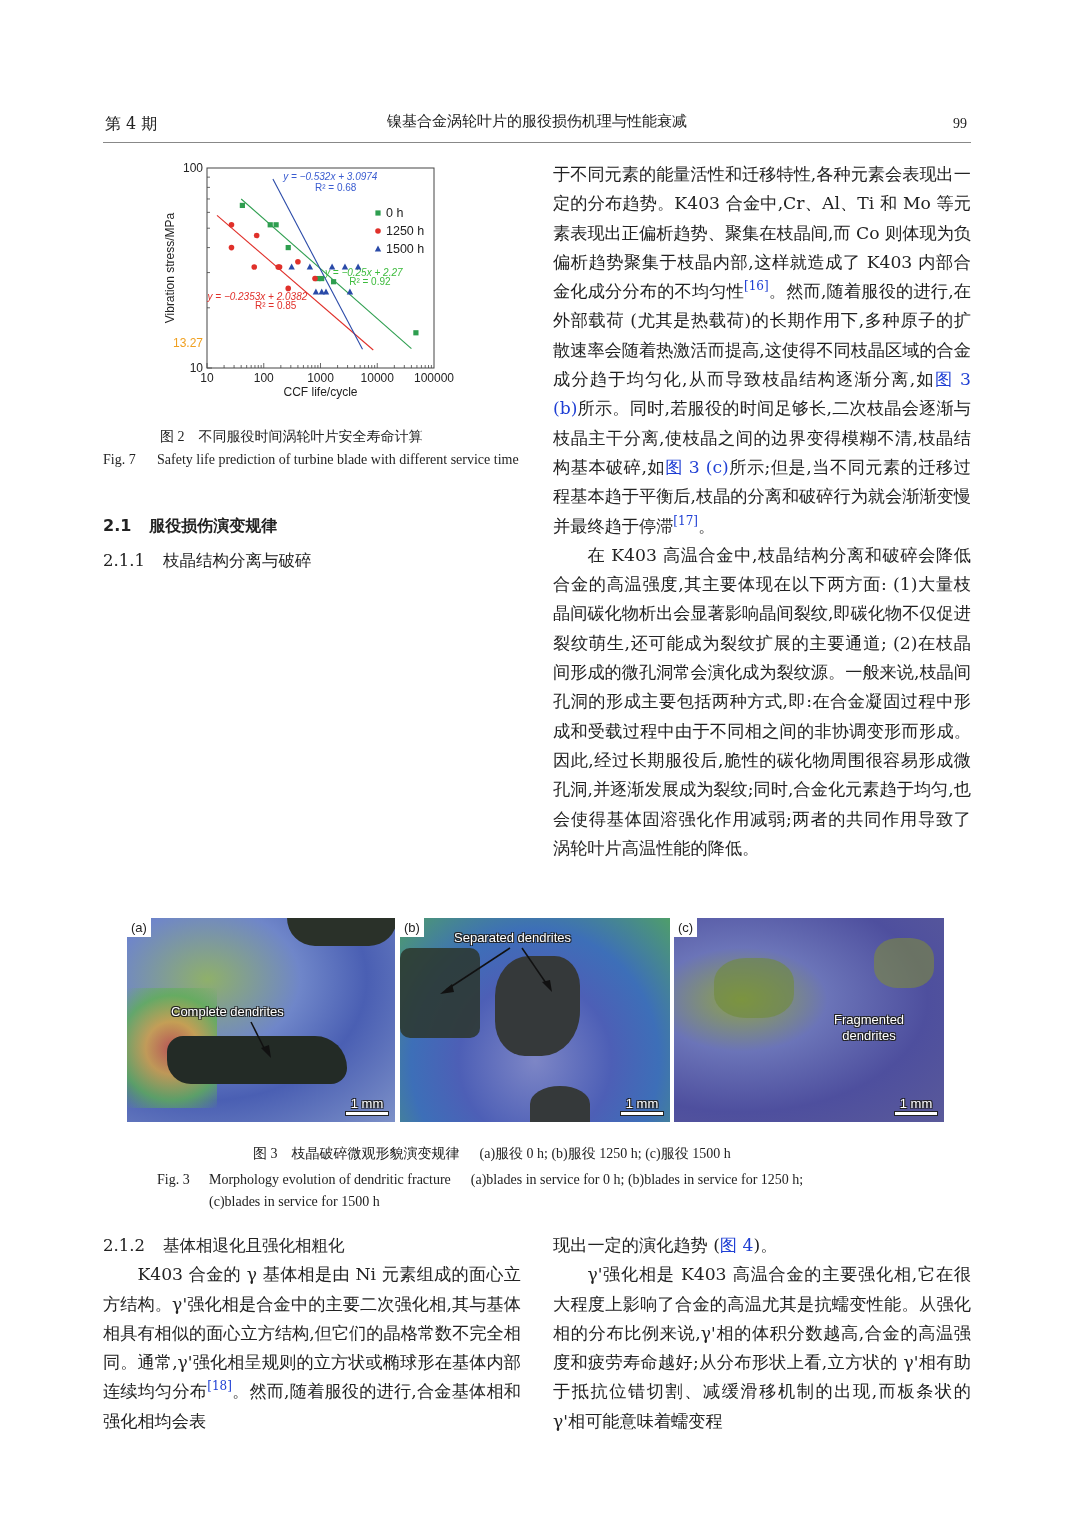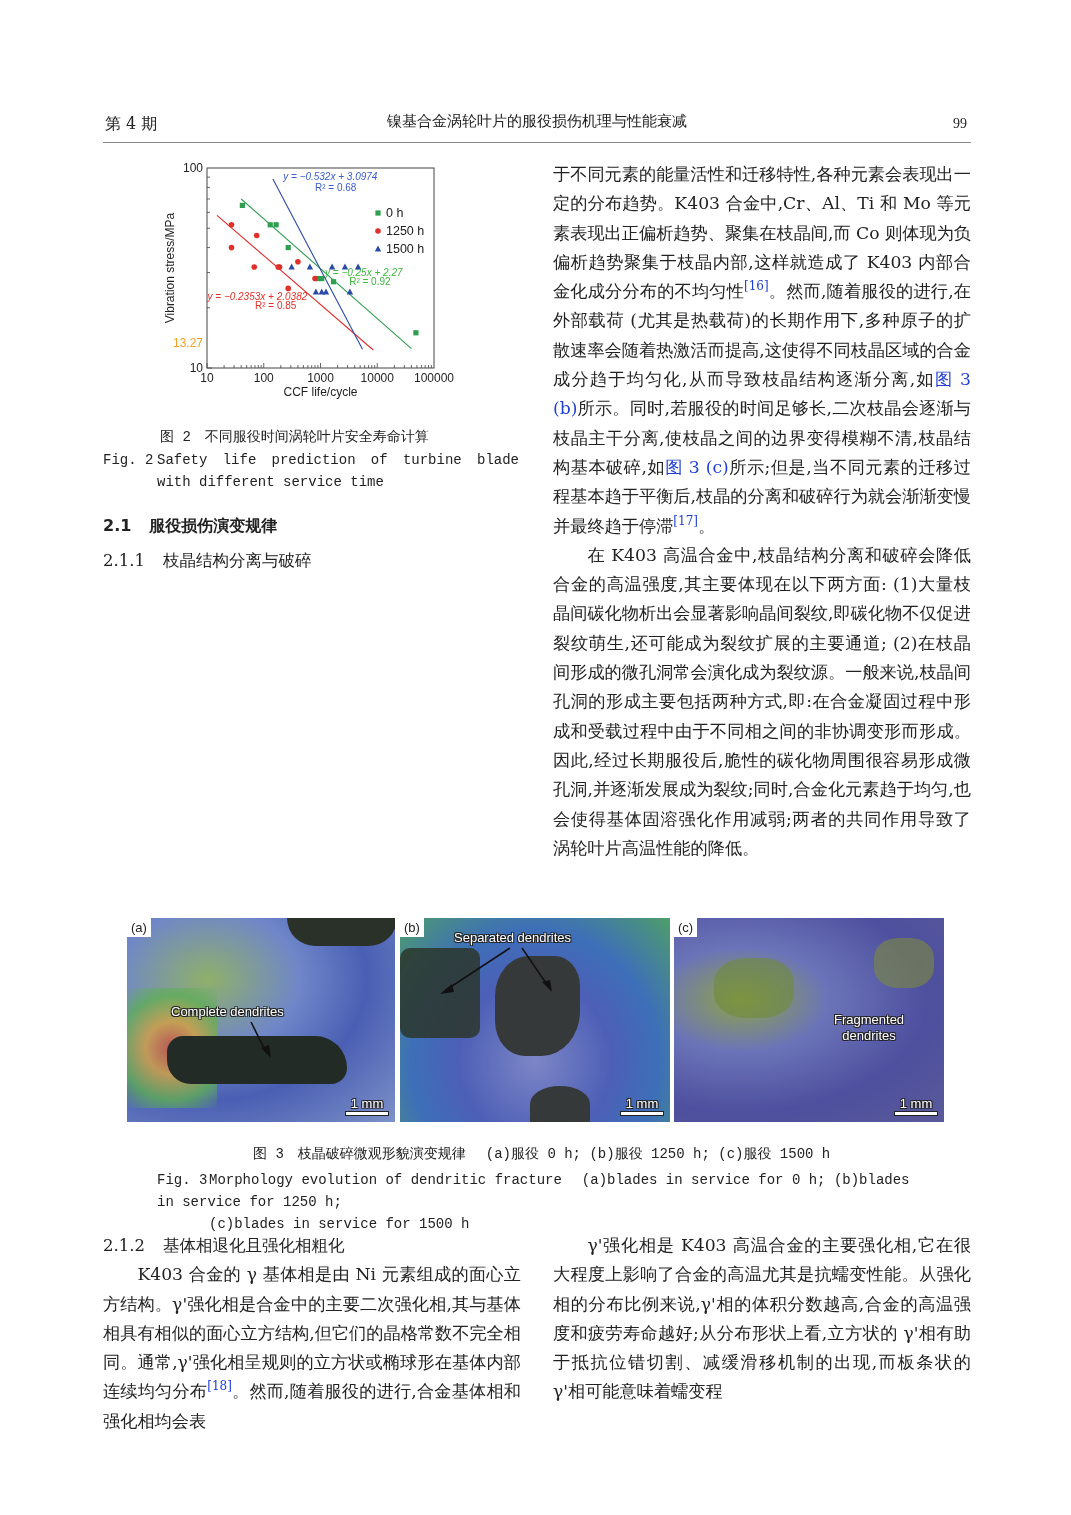--- a/index.html
+++ b/index.html
@@ -13,21 +13,21 @@
   .col p { margin:0; }
   .indent { text-indent:2em; }
   .link { color:#1f3fd4; }
   sup { font-size:12px; line-height:0; color:#1f3fd4; }
   .h2 { font-family:"DejaVu Sans","Liberation Sans",sans-serif; font-weight:bold; font-size:16px; margin:0; }
   .h3 { font-size:16.5px; margin:0; }
 
   .chart-wrap { position:absolute; left:150px; top:160px; width:330px; height:250px; }
   .chart-wrap svg { font-family:"Liberation Sans","DejaVu Sans",sans-serif; }
 
-  .cap { position:absolute; font-family:Liberation Mono, monospace; font-size:14px; line-height:22px; }
+  .cap { position:absolute; font-family:Liberation Serif, serif; font-size:14px; line-height:22px; }
 
   .fig3 { position:absolute; top:918px; height:204px; overflow:hidden; }
   .panel-label { position:absolute; left:0; top:0; background:#fff; font-family:"Liberation Sans",sans-serif; font-size:13px; padding:2px 4px; }
   .annot { position:absolute; font-family:"Liberation Sans",sans-serif; font-size:13px; color:#fff; text-shadow:-1px -1px 0 #222,1px -1px 0 #222,-1px 1px 0 #222,1px 1px 0 #222; text-align:center; line-height:16px; }
   .scalebar { position:absolute; right:6px; bottom:6px; font-family:"Liberation Sans",sans-serif; font-size:13px; color:#fff; text-shadow:-1px -1px 0 #222,1px -1px 0 #222,-1px 1px 0 #222,1px 1px 0 #222; text-align:center; }
   .scalebar .bar { width:42px; height:3px; background:#fff; border:1px solid #222; margin:0 auto; }
 </style>
 </head>
 <body>
 
@@ -134,21 +134,21 @@
       <text x="236" y="57" font-size="12.5" fill="#222">0 h</text>
       <circle cx="228" cy="71" r="2.8" fill="#e0302a"></circle>
       <text x="236" y="75" font-size="12.5" fill="#222">1250 h</text>
       <polygon points="228,85.6 224.8,91.6 231.2,91.6" fill="#2a4aa8"></polygon>
       <text x="236" y="93" font-size="12.5" fill="#222">1500 h</text>
     </svg>
 </div>
 
 <div class="cap" style="left:160px; top:426px;">图 2　不同服役时间涡轮叶片安全寿命计算</div>
 <div class="cap" style="left:103px; top:449px; width:420px;">
-  <span style="display:inline-block; width:54px;">Fig. 2</span><span style="display:inline-block; width:362px; vertical-align:top; text-align:justify;">Safety life prediction of turbine blade with different service time</span>
+  <span style="display:inline-block; width:54px;">Fig. 7</span><span style="display:inline-block; width:362px; vertical-align:top; text-align:justify;">Safety life prediction of turbine blade with different service time</span>
 </div>
 
 <div class="col" style="left:103px; top:511px; width:418px;">
   <p class="h2" style="margin-bottom:6px;">
     <span>2.1</span><span style="display:inline-block;width:18px"></span><span>服役损伤演变规律</span>
   </p>
   <p class="h3" style="margin-top:0;">
     <span>2.1.1</span><span style="display:inline-block;width:18px"></span><span>枝晶结构分离与破碎</span>
   </p>
 </div>
@@ -213,14 +213,15 @@
   <span style="display:inline-block;width:52px">Fig. 3</span><span>Morphology evolution of dendritic fracture</span><span style="display:inline-block;width:20px"></span><span>(a)blades in service for 0 h; (b)blades in service for 1250 h;</span><br>
   <span style="display:inline-block;width:52px"></span><span>(c)blades in service for 1500 h</span>
 </div>
 
 <div class="col" style="left:103px; top:1231px; width:418px;">
   <p class="h3"><span>2.1.2</span><span style="display:inline-block;width:18px"></span><span>基体相退化且强化相粗化</span></p>
   <p class="indent"><span>K403 合金的 γ 基体相是由 Ni 元素组成的面心立方结构。γ'强化相是合金中的主要二次强化相,其与基体相具有相似的面心立方结构,但它们的晶格常数不完全相同。通常,γ'强化相呈规则的立方状或椭球形在基体内部连续均匀分布</span><sup>[18]</sup><span>。然而,随着服役的进行,合金基体相和强化相均会表</span></p>
 </div>
 
 <div class="col" style="left:553px; top:1231px; width:418px;">
+  <p><span>现出一定的演化趋势 (</span><span class="link">图 4</span><span>)。</span></p>
   <p class="indent">γ'强化相是 K403 高温合金的主要强化相,它在很大程度上影响了合金的高温尤其是抗蠕变性能。从强化相的分布比例来说,γ'相的体积分数越高,合金的高温强度和疲劳寿命越好;从分布形状上看,立方状的 γ'相有助于抵抗位错切割、减缓滑移机制的出现,而板条状的 γ'相可能意味着蠕变程</p>
 </div>
 
 </body></html>

